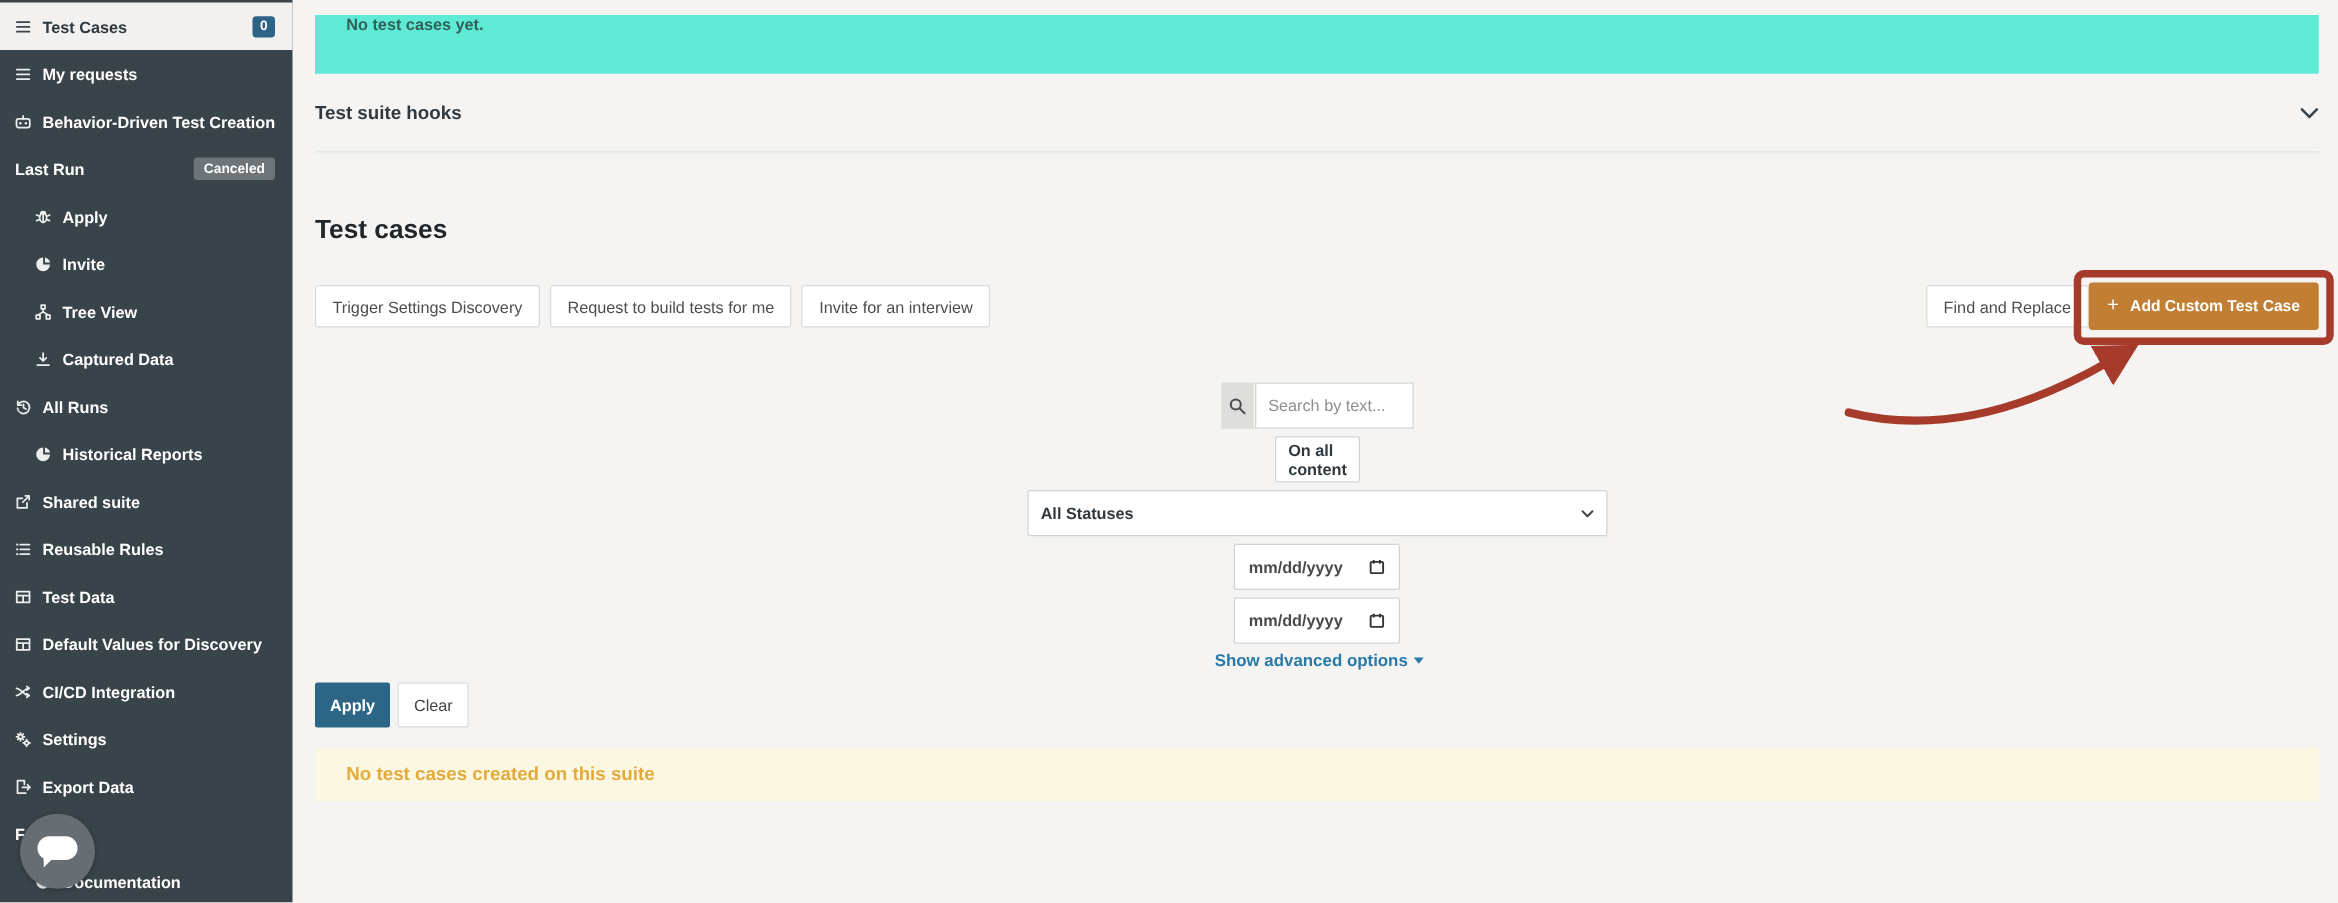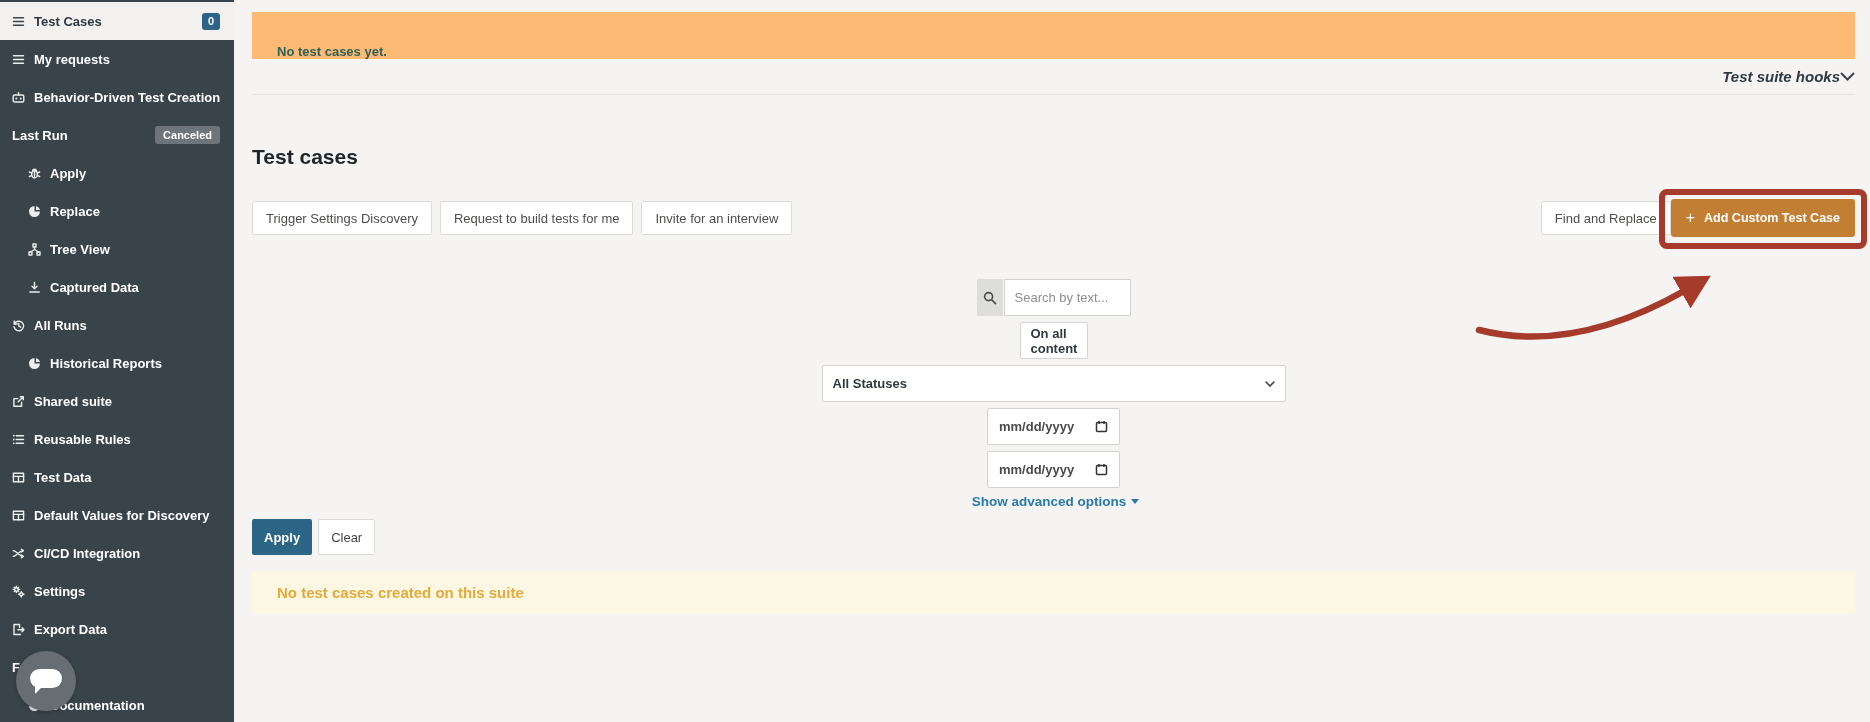--- a/index.html
+++ b/index.html
@@ -33,25 +33,25 @@
   .chat-bubble { position:absolute; left:14px; top:18px; width:32px; height:19px;
                  background:#fff; border-radius:10px; }
   .chat-bubble:after { content:""; position:absolute; left:5px; bottom:-6px;
                  border:5px solid transparent; border-top-color:#fff; border-left-color:#fff; }
 
   
   .main { position:absolute; left:234px; top:0; width:1636px; height:722px;
           background:#f5f4f2; }
   .content { padding:12px 15px 0 18px; }
 
-  .notice-banner { height:47px; background:#fdba74; display:flex; align-items:flex-end;
+  .notice-banner { height:47px; background:#5eead4; display:flex; align-items:flex-start;
                    padding-left:25px; color:#2f6059; font-size:13px; font-weight:700; }
 
-  .hooks-row { height:36px; display:flex; align-items:center; justify-content:flex-end;
-               border-bottom:1px solid #e4e4e2; cursor:pointer;font-style:italic; }
+  .hooks-row { height:63px; display:flex; align-items:center; justify-content:space-between;
+               border-bottom:1px solid #e4e4e2; cursor:pointer; }
   .hooks-title { font-size:15px; font-weight:700; color:#30393f; }
   .chev { width:15px; height:9px; stroke:#39434a; fill:none; stroke-width:2; stroke-linecap:round; }
 
   .page-title { margin-top:50px; font-size:21px; font-weight:800; color:#20262a; }
 
   .btn-row { margin-top:30px; display:flex; align-items:center; }
   .btn-white { height:34px; background:#fff; border:1px solid #dbdbd9; border-radius:2px;
                padding:0 13px; font-size:13px; color:#4d4d4b; display:flex; align-items:center;
                cursor:pointer; font-family:inherit; }
   .left-group { display:flex; gap:8px; }
@@ -142,21 +142,21 @@
           <path d="M4.6 4.2a1.9 1.9 0 0 1 3.8 0M1.3 5l2.4 1M1.3 9.5 3.7 8.6M11.7 5 9.3 6M11.7 9.5 9.3 8.6M6.5 3.6v7.2"></path>
         </svg>
       <span>Apply</span>
     </div>
 
     <div class="nav-item indent">
       <svg class="si" viewBox="0 0 13 13">
           <path class="fillpart" d="M6.5 6.5 V1 A5.5 5.5 0 1 0 12 6.5 Z"></path>
           <path class="fillpart" d="M8 5 V0.9 A5.6 5.6 0 0 1 12.1 5 Z"></path>
         </svg>
-      <span>Replace</span>
+      <span>Invite</span>
     </div>
 
     <div class="nav-item indent">
       <svg class="si" viewBox="0 0 13 13">
           <rect x="5" y="1" width="3" height="3"></rect>
           <rect x="1" y="9" width="3" height="3"></rect>
           <rect x="9" y="9" width="3" height="3"></rect>
           <path d="M6.5 4v2.5M6.5 6.5 2.5 9M6.5 6.5 10.5 9"></path>
         </svg>
       <span>Tree View</span>

